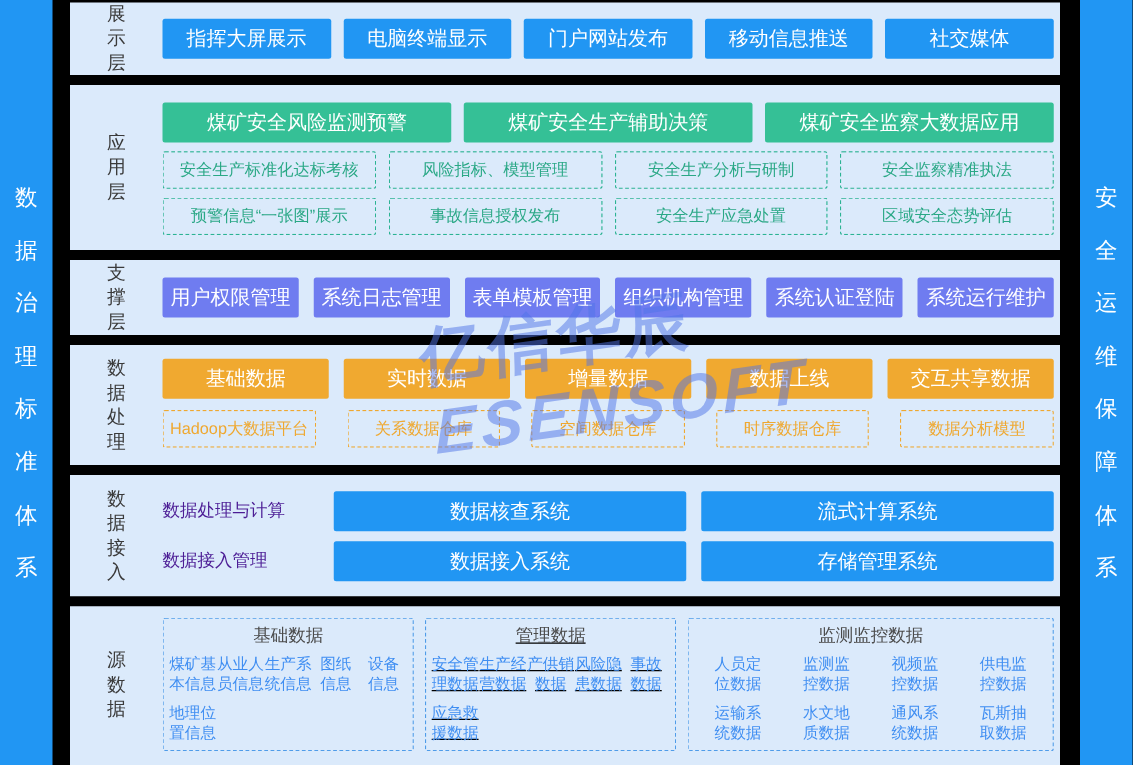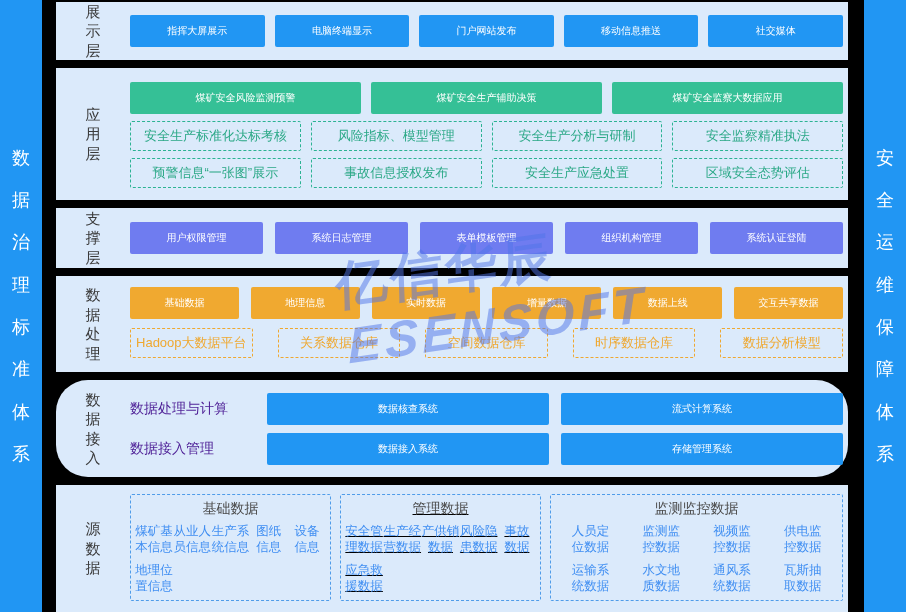--- a/index.html
+++ b/index.html
@@ -34,28 +34,28 @@
     width: 1em; word-break: break-all; text-align: center;
     color: #3a3a3a; font-size: 15px; line-height: 1.3;
   }
   .panel-content { flex: 1; padding-right: 5px; }
 
   
   .p-display    { height: 58px; }
   .p-app        { height: 132px; }
   .p-support    { height: 60px; }
   .p-processing { height: 96px; }
-  .p-access     { height: 97px; border-radius: 32px; }
+  .p-access     { height: 97px; }
   .p-source     { height: 127px; }
 
   
   .row { display: flex; }
   .btn {
     display: flex; align-items: center; justify-content: center;
-    color: #fff; font-size: 10px; border-radius: 2px;
+    color: #fff; font-size: 16px; border-radius: 2px;
     flex: 1; height: 32px; white-space: nowrap;
   }
   .blue   { background: #2196f3; }
   .green  { background: #35c096; }
   .purple { background: #6f7cf0; }
   .orange { background: #f0a930; }
   .dashed {
     background: transparent; height: 30px; font-size: 13px; border-radius: 2px;
   }
   .dashed.t-green  { border: 1px dashed #2cb393; color: #2aa886; }
@@ -157,32 +157,32 @@
     <div class="panel-label">
       <div class="vtext">支撑层</div>
     </div>
     <div class="panel-content">
       <div class="row r-support">
           <div class="btn purple">用户权限管理</div>
           <div class="btn purple">系统日志管理</div>
           <div class="btn purple">表单模板管理</div>
           <div class="btn purple">组织机构管理</div>
           <div class="btn purple">系统认证登陆</div>
+          <div class="btn purple">系统运行维护</div>
         </div>
     </div>
   </div>
 
   <div class="panel p-processing">
     <div class="panel-label">
       <div class="vtext">数据处理</div>
     </div>
     <div class="panel-content">
       <div class="row r-proc-solid">
           <div class="btn orange">基础数据</div>
-          <div class="btn orange">地理信息</div>
           <div class="btn orange">实时数据</div>
           <div class="btn orange">增量数据</div>
           <div class="btn orange">数据上线</div>
           <div class="btn orange">交互共享数据</div>
         </div>
       <div class="row r-proc-dash">
           <div class="btn dashed t-orange">Hadoop大数据平台</div>
           <div class="btn dashed t-orange">关系数据仓库</div>
           <div class="btn dashed t-orange">空间数据仓库</div>
           <div class="btn dashed t-orange">时序数据仓库</div>

